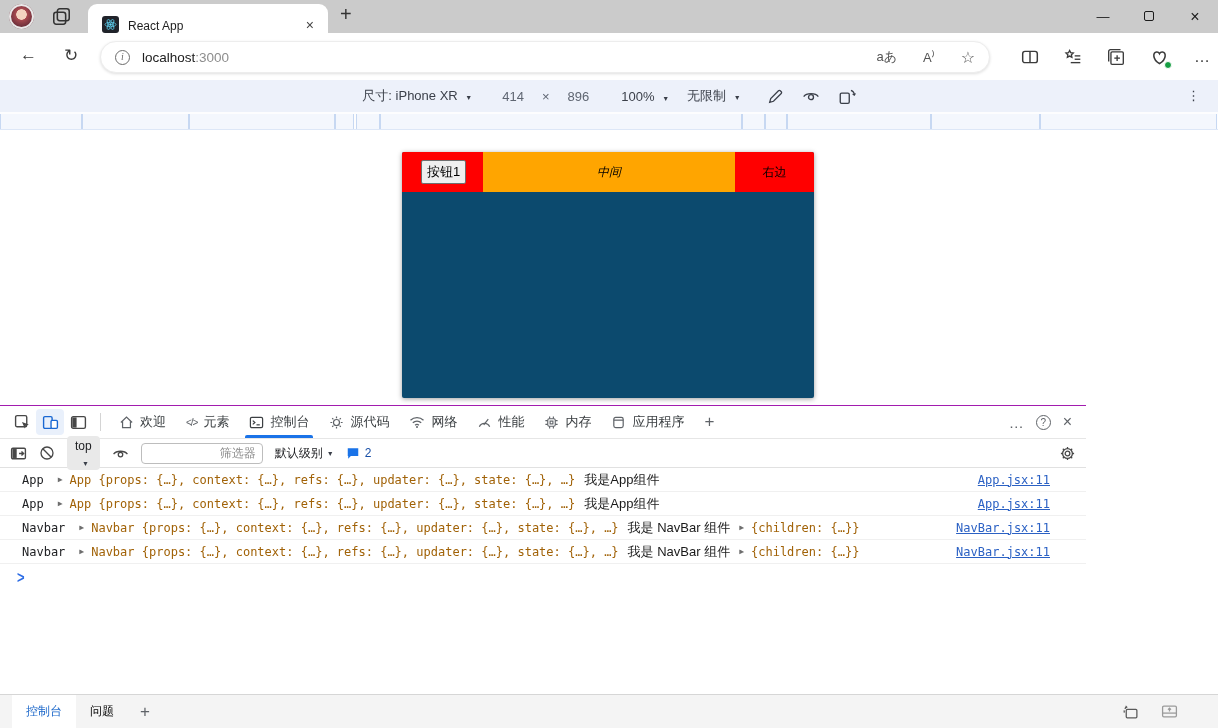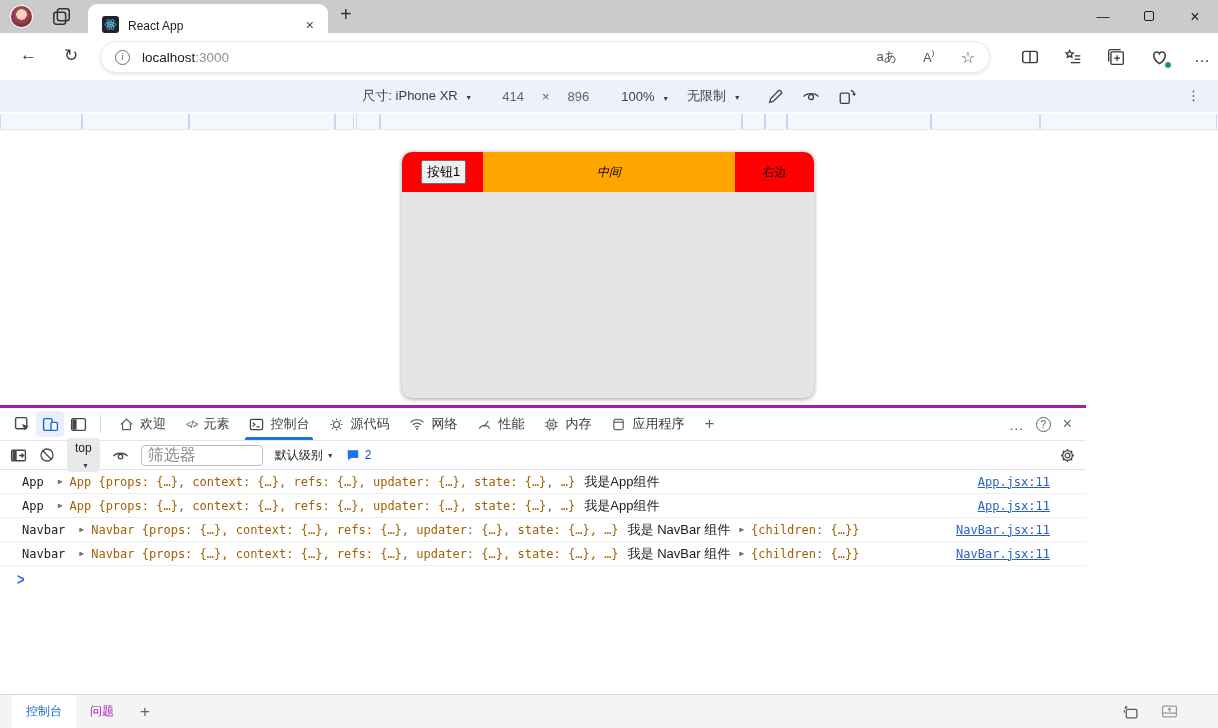--- a/index.html
+++ b/index.html
@@ -43,62 +43,62 @@
   .caret { font-size:7px; color:#3a3f49; margin-left:4px; }
   .dim { color:#5f6672; }
   .dbar-more { position:absolute; right:18px; top:8px; font-size:13px; color:#3a3f49; }
 
   
   .mediabar { position:absolute; left:0; top:112px; width:1218px; height:18px; background:#fdfdfe; border-bottom:1px solid #dde7f7; }
   .mq-seg { position:absolute; top:2px; height:15px; background:#f4f7fd; border-left:1px solid #c7d8f2; border-right:1px solid #c7d8f2; }
 
   
   .pagearea { position:absolute; left:0; top:130px; width:1218px; height:275px; background:#fff; }
-  .device { position:absolute; left:402px; top:22px; width:412px; height:246px; background:#e5e5e5;
-    border-radius:10px; box-shadow:0 1px 5px rgba(0,0,0,.38); overflow:hidden; }
+  .device { position:absolute; left:402px; top:22px; width:412px; height:246px; background:#0c4a6e;
+    border-radius:2px; box-shadow:0 1px 5px rgba(0,0,0,.38); overflow:hidden; }
   .page-navbar { display:flex; height:40px; }
   .pn-left { width:81px; display:flex; align-items:center; padding-left:19px; }
   .pn-mid { flex:1; display:flex; align-items:center; justify-content:center; font-size:12px; color:#000;font-style:italic; }
   .pn-right { width:79px; display:flex; align-items:center; justify-content:center; font-size:12px; color:#000; }
   .pn-btn { font-size:13px; color:#000; background:#efefef; border:1px solid #6e6e6e; border-radius:2px; padding:2px 5px; }
 
   
-  .devtools { position:absolute; left:0; top:405px; width:1086px; height:323px; background:#fff; border-top:3px solid #a21caf; }
+  .devtools { position:absolute; left:0; top:405px; width:1086px; height:323px; background:#fff; border-top:1px solid #a21caf; }
   .dt-tabbar { display:flex; align-items:center; height:32px; padding-left:8px; font-size:13px; color:#3c4043; }
   .dt-icbtn { width:28px; height:26px; display:flex; align-items:center; justify-content:center; border-radius:4px; }
   .dt-icbtn.active { background:#e9f0fb; }
   .dt-divider { width:1px; height:18px; background:#d4d4d4; margin:0 8px; }
   .dt-tab { display:flex; align-items:center; gap:6px; padding:0 10px; height:32px; position:relative; white-space:nowrap; }
   .dt-tab.active::after { content:""; position:absolute; left:6px; right:6px; bottom:0; height:3px; background:#1a73e8; border-radius:2px 2px 0 0; }
   .dt-plus { font-size:17px; color:#5f6368; padding:0 10px; }
   .dt-right { margin-left:auto; display:flex; align-items:center; gap:12px; padding-right:14px; color:#5f6368; }
   .help-ic { width:15px; height:15px; border:1.3px solid #5f6368; border-radius:50%; font-size:10px; line-height:13px; text-align:center; }
   .dt-x { font-size:16px; }
 
   .dt-toolbar { display:flex; align-items:center; height:30px; padding:0 10px; gap:12px; border-top:1px solid #e6e6e6; border-bottom:1px solid #e1e1e1; }
   .top-pill { display:flex; align-items:center; gap:7px; background:#e9e9e9; border-radius:4px; padding:3px 8px; font-size:12px; color:#202124;flex-direction:column; }
-  .filter-input { width:122px; height:21px; border:1px solid #bdbdbd; border-radius:4px; font-size:16px; padding:0 6px; color:#202124; font-family:"Liberation Sans",sans-serif; }
+  .filter-input { width:122px; height:21px; border:1px solid #bdbdbd; border-radius:4px; font-size:12px; padding:0 6px; color:#202124; font-family:"Liberation Sans",sans-serif;text-align:right; }
   .filter-input::placeholder { color:#8a8a8a; }
   .levels { font-size:12px; color:#202124; display:flex; align-items:center; }
   .issues { display:flex; align-items:center; gap:5px; font-size:12px; color:#174ea6; }
   .tb-gear { margin-left:auto; }
 
   .crow { display:flex; align-items:center; height:24px; padding:0 36px 0 22px; border-bottom:1px solid #f0f0f0;
     font-family:"DejaVu Sans Mono",monospace; font-size:12px; color:#202124; white-space:nowrap; }
   .cname { margin-right:14px; }
   .carrow { color:#6e6e6e; font-size:8px; margin-right:7px; }
   .cpreview { color:#a16207; margin-right:9px; }
   .cmsg { font-family:"Liberation Sans",sans-serif; font-size:13px; color:#1a1a1a; margin-right:9px; }
   .clink { margin-left:auto; color:#2b61c4; text-decoration:underline; }
   .prompt-row { display:flex; align-items:center; height:26px; padding-left:17px; }
   .prompt { color:#2e6de5; font-weight:bold; font-size:13px; transform:scaleY(1.3); }
 
   .drawer { position:absolute; left:0; bottom:0; width:1218px; height:34px; background:#f4f4f4; border-top:1px solid #d6d6d6;
     display:flex; align-items:center; padding-left:12px; font-size:12px; }
-  .drawer-tab { padding:0 14px; height:33px; display:flex; align-items:center; color:#a21caf; }
+  .drawer-tab { padding:0 14px; height:33px; display:flex; align-items:center; color:#000000; }
   .drawer-tab.active { background:#fff; color:#1a66c9; }
   .drawer-plus { font-size:17px; color:#5f6368; padding:0 12px; }
   .drawer-right { margin-left:auto; display:flex; align-items:center; gap:22px; padding-right:40px; }
 </style>
 </head>
 <body>
 
 <div class="titlebar">
   <div class="avatar"></div>
   <span class="workspaces">

